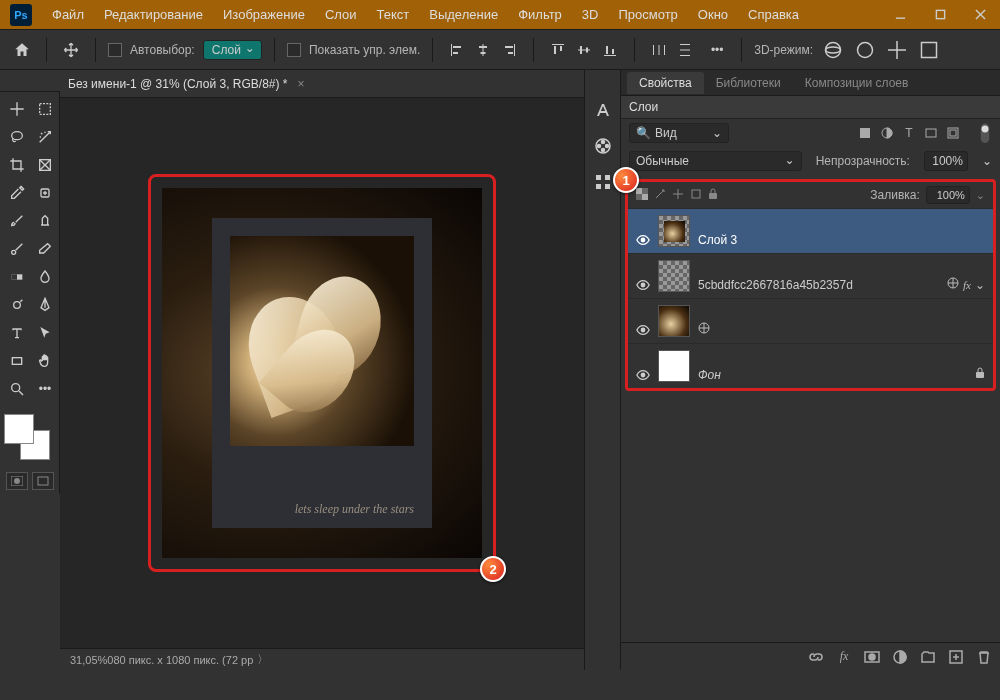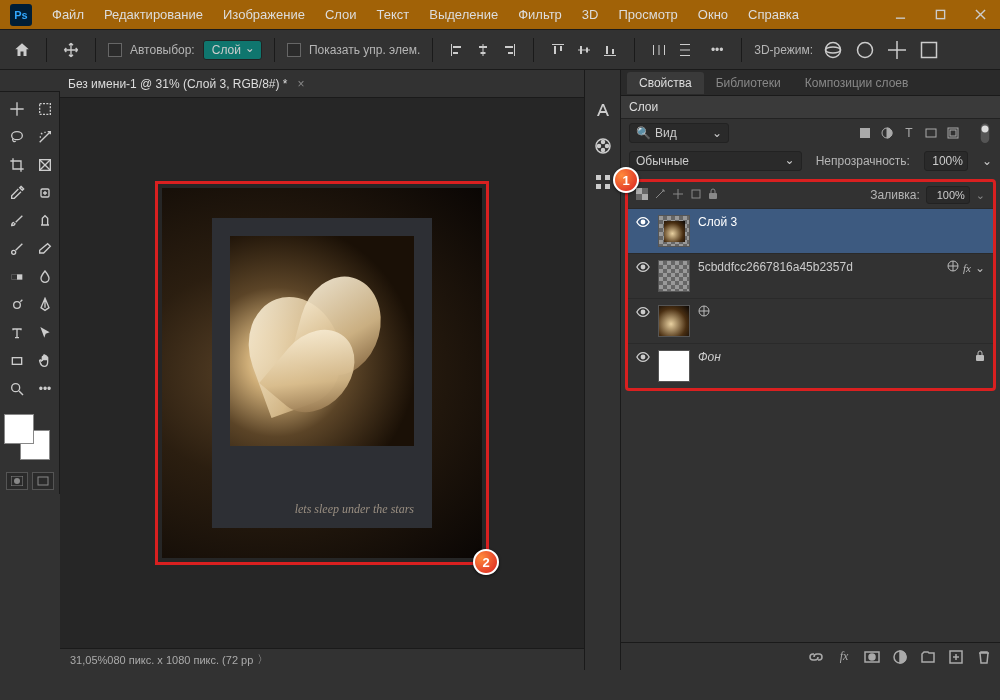--- a/index.html
+++ b/index.html
@@ -24,21 +24,21 @@
   .tool-btn svg { width: 16px; height: 16px; }
   .swatches { margin-top: 10px; width: 50px; height: 50px; position: relative; grid-column: 1 / 3; }
   .swatch-fg { position: absolute; top: 0; left: 0; width: 30px; height: 30px; background: #fff; border: 1px solid #888; }
   .swatch-bg { position: absolute; bottom: 4px; right: 4px; width: 30px; height: 30px; background: #fff; border: 1px solid #888; }
   .mode-btns { grid-column: 1/3; display:flex; gap:4px; margin-top:6px; padding-left:2px;}
   .mode-btn { width:22px; height:18px; border:1px solid #555; background:#2a2a2a; display:flex; align-items:center; justify-content:center; }
   .canvas-area { flex: 1; background: #262626; display: flex; flex-direction: column; position: relative; }
   .doc-tab { height: 28px; background: #323232; display: flex; align-items: center; padding-left: 8px; color: #ddd; font-size: 12px; border-bottom: 1px solid #1a1a1a; }
   .doc-tab-close { margin-left: 10px; color: #888; }
   .canvas-inner { flex: 1; display: flex; align-items: center; justify-content: center; position: relative; }
-  .canvas-highlight { border: 3px solid #d92020; border-radius: 0; padding: 4px; position: relative; }
+  .canvas-highlight { border: 3px solid #d92020; border-radius: 8px; padding: 11px; position: relative; }
   .canvas-doc { width: 320px; height: 370px; background: radial-gradient(ellipse at 30% 50%, #5a4328 0%, #2b1e10 40%, #0a0604 100%); display: flex; align-items: center; justify-content: center; position: relative; }
   .polaroid { width: 220px; height: 310px; background: #2d2f34; padding: 18px 18px 60px 18px; position: relative; }
   .polaroid-photo { width: 100%; height: 210px; background: radial-gradient(circle at 25% 60%, #f5e7c8 0%, #cfae78 15%, #5b4427 40%, #1a1006 75%); position: relative; overflow:hidden;}
   .petal { position:absolute; border-radius: 50% 50% 50% 0; background: linear-gradient(135deg, #fff8e6 0%, #d8bc8c 60%, #7a5a35 100%); opacity:0.9;}
   .polaroid-caption { position: absolute; bottom: 12px; right: 18px; color: #9a8f82; font-style: italic; font-size: 12px; font-family: cursive; text-align: right; line-height: 1.2; }
   .marker { position: absolute; width: 26px; height: 26px; border-radius: 50%; background: radial-gradient(circle at 30% 30%, #ff8a3c, #d92020); color: #fff; font-weight: bold; display: flex; align-items: center; justify-content: center; font-size: 13px; border: 2px solid #fff; box-shadow: 0 1px 3px rgba(0,0,0,.6); }
   .statusbar { height: 22px; background: #323232; color: #aaa; font-size: 11px; display: flex; align-items: center; padding-left: 10px; border-top: 1px solid #1a1a1a; }
   .mid-dock { width: 36px; background: #323232; border-left: 1px solid #1a1a1a; display: flex; flex-direction: column; align-items: center; padding-top: 30px; gap: 16px; }
   .dock-icon { width: 20px; height: 20px; display:flex; align-items:center; justify-content:center; color:#ccc; }
   .right-panels { width: 380px; background: #323232; border-left: 1px solid #1a1a1a; display: flex; flex-direction: column; }
@@ -50,21 +50,21 @@
   .layers-search { display: flex; align-items: center; padding: 4px 8px; gap: 6px; }
   .layers-search-input { flex: 0 0 100px; background: #2a2a2a; border: 1px solid #222; color: #ccc; padding: 2px 6px; border-radius: 3px; display:flex; align-items:center; gap:4px;}
   .filter-icons { margin-left: auto; display: flex; gap: 8px; }
   .filter-icon { width: 14px; height: 14px; display:flex; align-items:center; justify-content:center; color:#aaa; }
   .layers-opts { display: flex; align-items: center; padding: 4px 8px; gap: 14px; }
   .blend-select { flex: 1; background: #2a2a2a; border: 1px solid #222; color: #ccc; padding: 2px 6px; border-radius: 3px; position:relative;}
   .blend-select::after{content:"⌄"; position:absolute; right:6px; top:1px;}
   .opacity-field { background: #2a2a2a; border: 1px solid #222; color: #ccc; padding: 2px 4px; width: 44px; border-radius: 3px; text-align: right; }
   .layers-highlight { margin: 4px; border: 3px solid #d92020; border-radius: 4px; position: relative; }
   .lock-row { display: flex; align-items: center; padding: 4px 8px; gap: 6px; color:#888; font-size:11px;}
-  .layer-row { display: flex; align-items: flex-start; padding: 6px 8px; gap: 8px; border-top: 1px solid #2a2a2a; }
+  .layer-row { display: flex; align-items: flex-end; padding: 6px 8px; gap: 8px; border-top: 1px solid #2a2a2a; }
   .layer-row.selected { background: #3d5a80; color: #fff; }
   .eye { width: 14px; height: 14px; display:flex; align-items:center; justify-content:center; }
   .thumb { width: 32px; height: 32px; border: 1px solid #555; background: #222; display:flex; align-items:center; justify-content:center; overflow:hidden;}
   .thumb.checker { background-image: linear-gradient(45deg,#666 25%,transparent 25%),linear-gradient(-45deg,#666 25%,transparent 25%),linear-gradient(45deg,transparent 75%,#666 75%),linear-gradient(-45deg,transparent 75%,#666 75%); background-size:8px 8px; background-position:0 0,0 4px,4px -4px,-4px 0; background-color:#999;}
   .thumb .mini-flower { width:100%; height:100%; background: radial-gradient(circle at 40% 60%, #e8d0a0 0%, #4a2f12 60%, #0a0604 100%); }
   .thumb.white { background:#fff; }
   .layer-name { flex: 1; font-size: 12px; white-space:nowrap; overflow:hidden; text-overflow:ellipsis;}
   .layer-name.italic { font-style: italic; }
   .layer-extras { display: flex; gap: 4px; align-items: center; color:#bbb;}
   .panel-footer { height: 28px; border-top: 1px solid #1a1a1a; display: flex; align-items: center; justify-content: flex-end; padding: 0 8px; gap: 12px; color:#aaa; position:absolute; bottom:0; left:0; right:0; background:#323232;}

